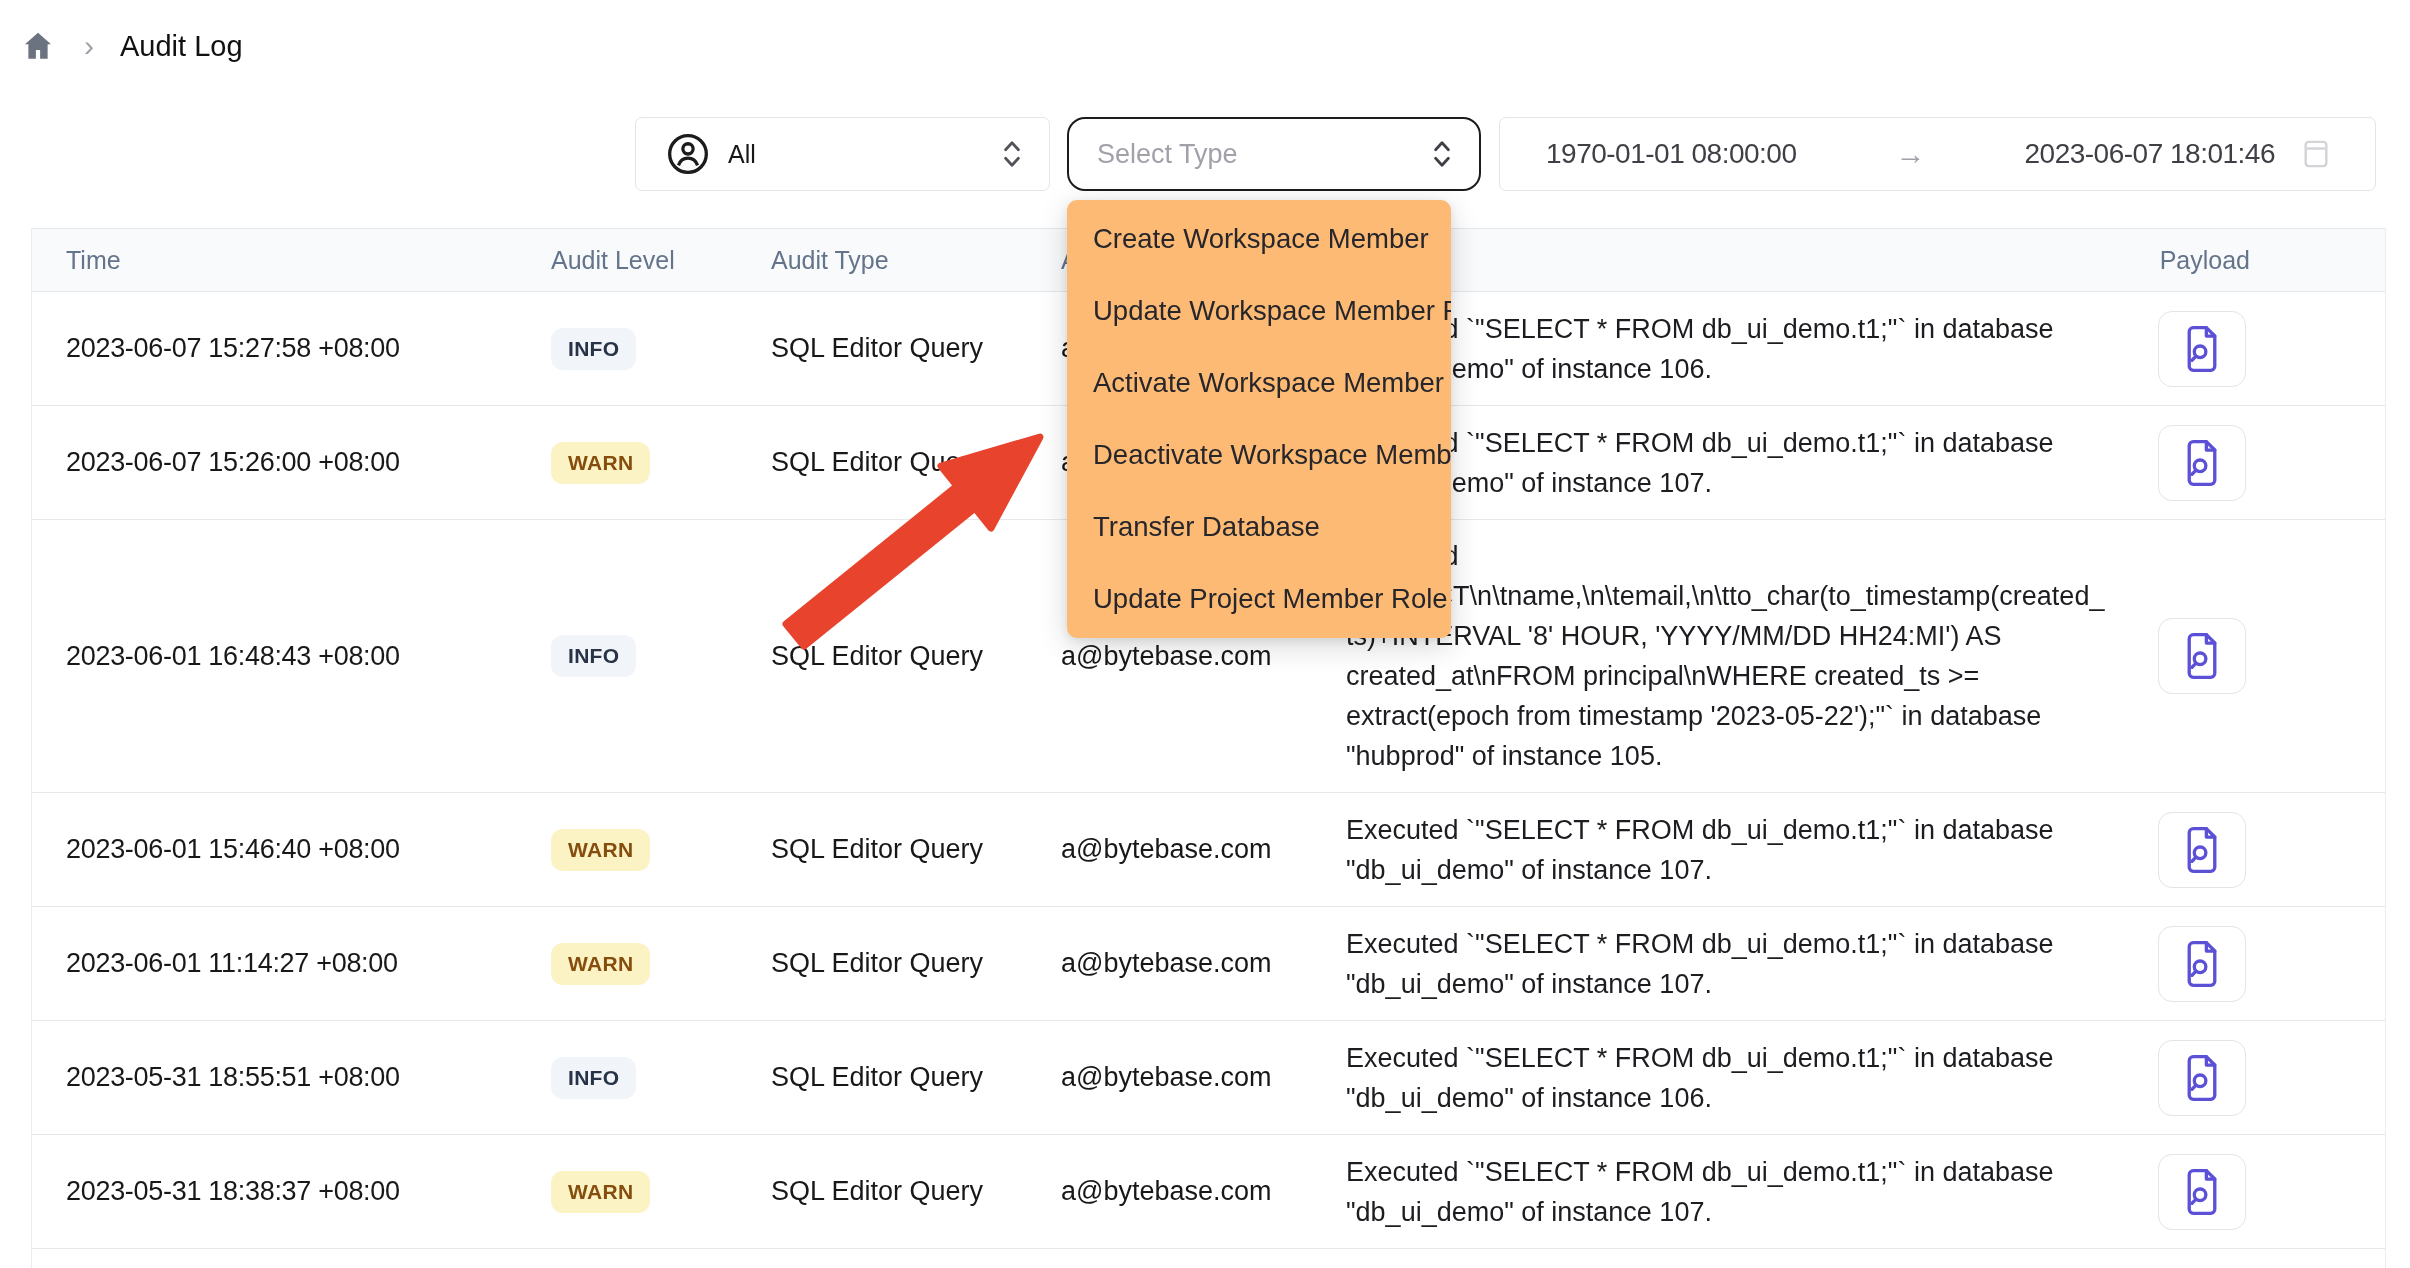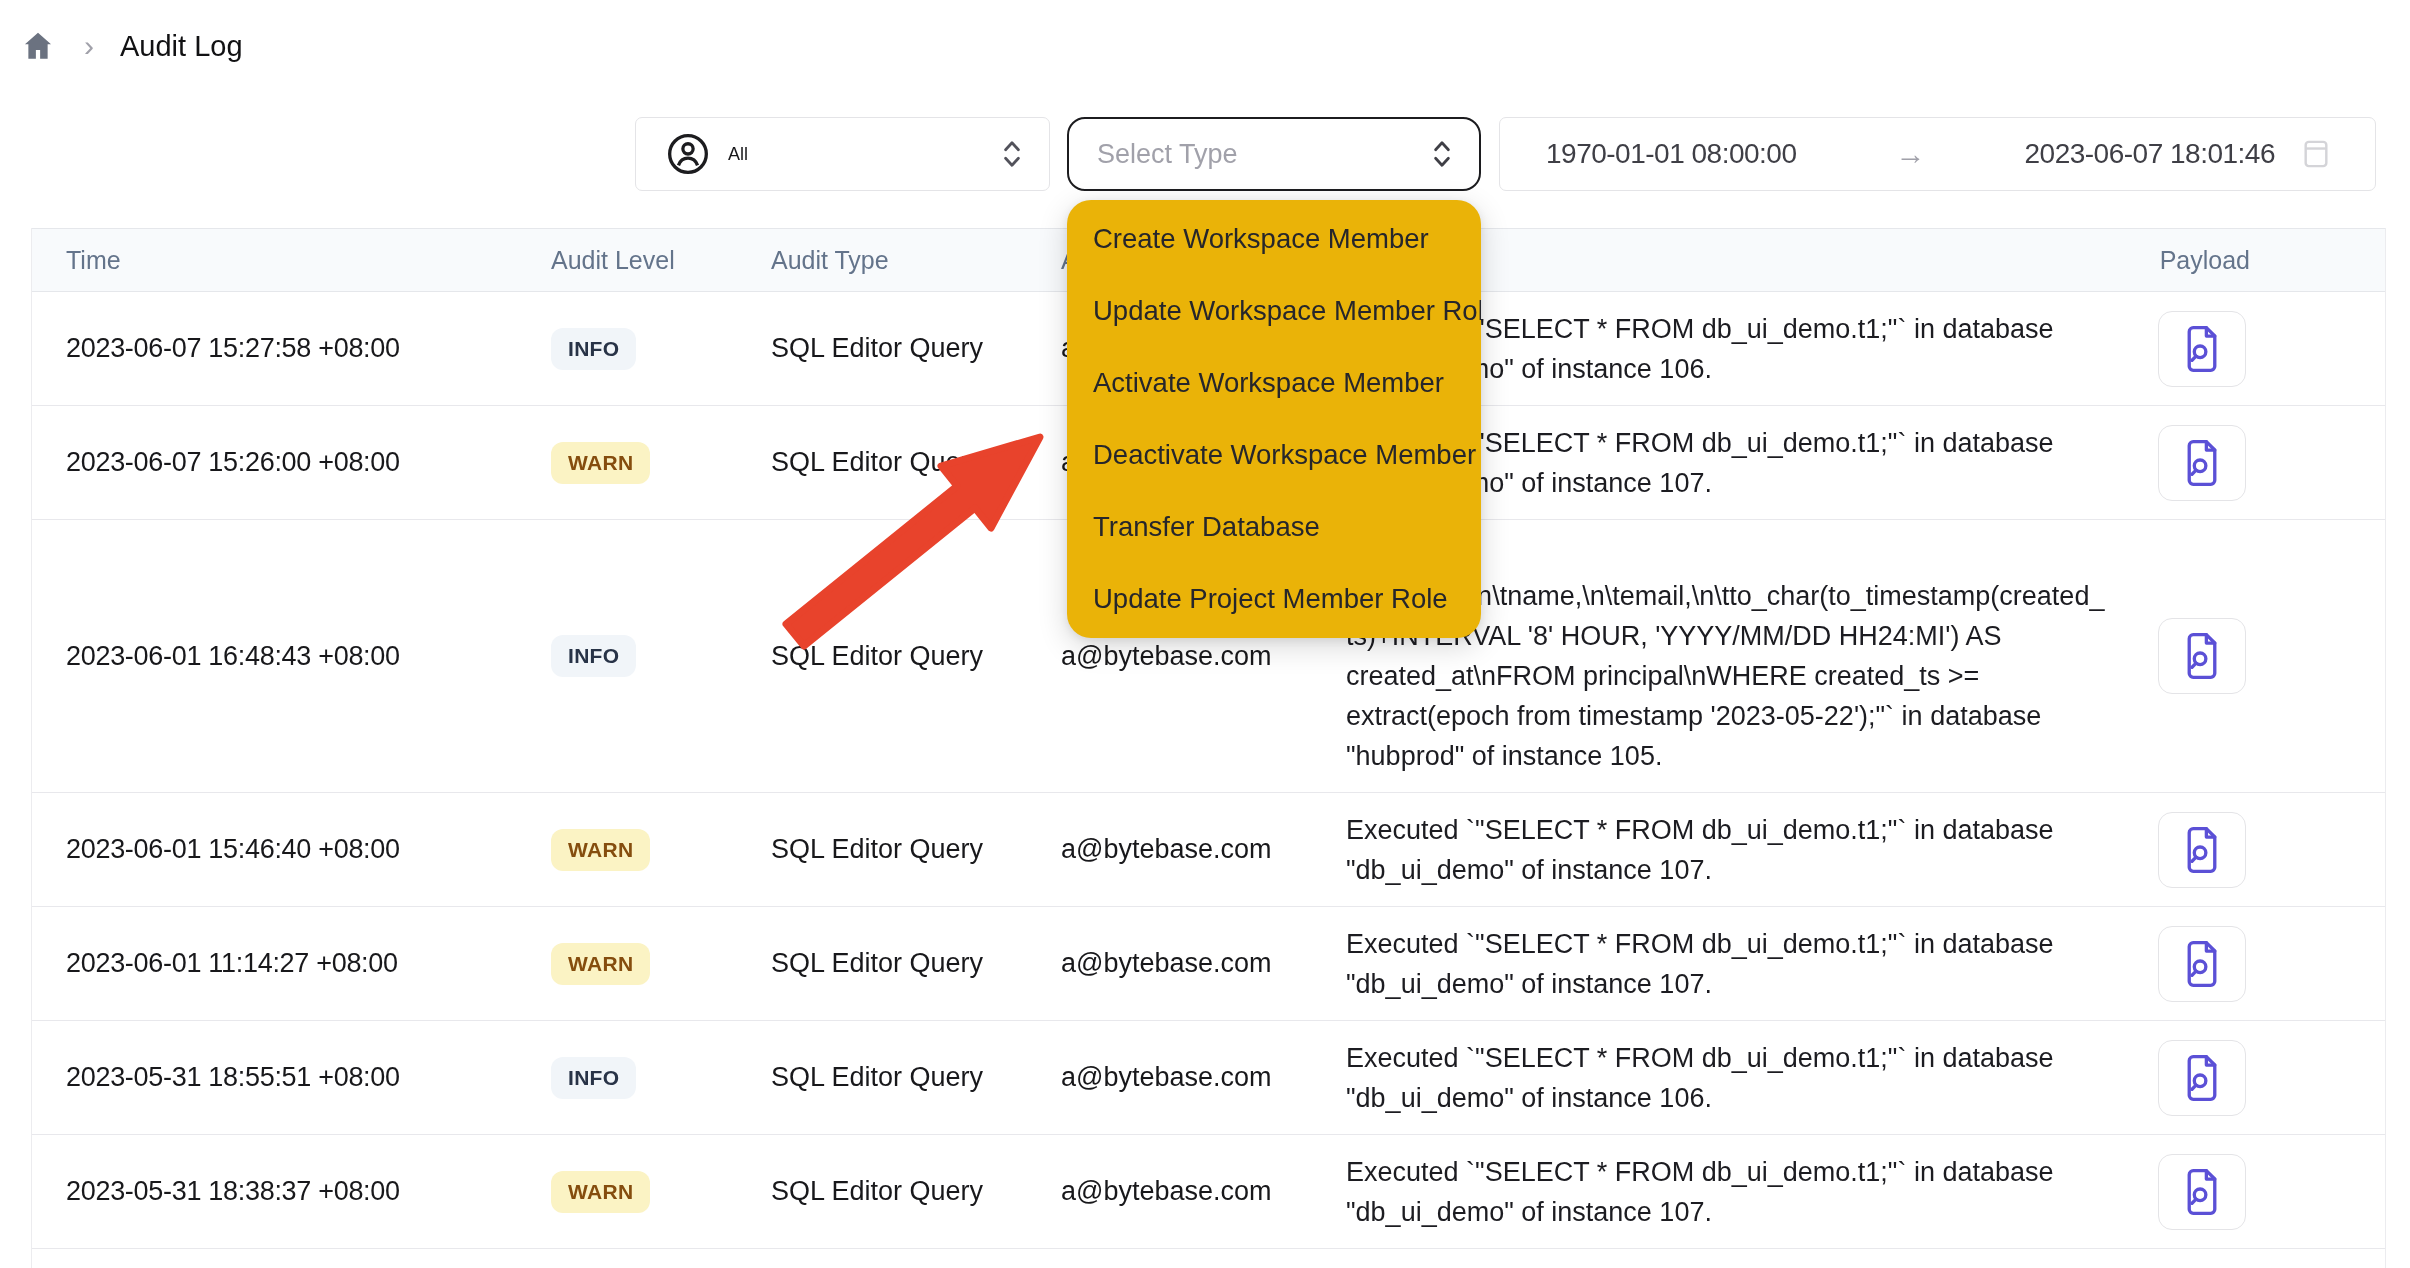--- a/index.html
+++ b/index.html
@@ -10,21 +10,21 @@
   .breadcrumb { position:absolute; left:18px; top:24px; height:44px; display:flex; align-items:center; gap:26px; }
   .breadcrumb .home { width:40px; height:40px; display:flex; align-items:center; justify-content:center; cursor:pointer; }
   .breadcrumb .sep { color:#a1a1aa; font-size:30px; font-weight:400; }
   .breadcrumb .title { font-size:29px; font-weight:500; color:#111113; }
 
   
   .filterbar { position:absolute; left:0; top:117px; width:2410px; height:74px; }
   .sel { position:absolute; top:0; height:74px; background:#fff; border:1px solid #e4e4e7;
     border-radius:7px; display:flex; align-items:center; cursor:pointer; }
   .sel-user { left:635px; width:415px; padding:0 24px 0 30px; }
-  .sel-user .label { font-size:18px; margin-left:18px; color:#18181b; flex:1; }
+  .sel-user .label { font-size:25px; margin-left:18px; color:#18181b; flex:1; }
   .sel-type { left:1067px; width:414px; border:2.5px solid #1c1c1f; border-radius:18px; padding:0 24px 0 28px; }
   .sel-type .label { font-size:27px; color:#a1a1aa; flex:1; }
   .daterange { position:absolute; left:1499px; top:0; width:877px; height:74px; border:1px solid #e4e4e7;
     border-radius:7px; display:flex; align-items:center; padding:0 44px 0 46px; cursor:pointer; }
   .daterange .dt { font-size:28px; color:#3f3f46; letter-spacing:-0.5px; }
   .daterange .arr { color:#a1a1aa; font-size:30px; flex:1; text-align:center; }
   .daterange .cal { margin-left:26px; display:flex; }
 
   
   .table { position:absolute; left:31px; top:228px; width:2355px; height:1040px;
@@ -38,22 +38,22 @@
   .c-time { padding-left:34px; letter-spacing:-0.3px; }
   .badge { display:inline-block; font-size:21px; font-weight:700; padding:9px 17px; border-radius:12px; letter-spacing:0.3px; }
   .badge.info { background:#f1f5f9; color:#283347; }
   .badge.warn { background:#fbf3c4; color:#854d0e; }
   .c-comment { padding:16px 22px 16px 0; line-height:40px; overflow-wrap:anywhere; color:#1c1c21; }
   .c-payload { text-align:right; padding-right:139px; }
   .pl-btn { display:inline-flex; width:88px; height:76px; border:1.5px solid #e4e4e7; border-radius:14px;
     background:#fff; align-items:center; justify-content:center; cursor:pointer; }
 
   
-  .menu { position:absolute; left:1067px; top:200px; width:414px; height:438px; background:#eab308;
-    border-radius:24px; box-shadow:0 8px 30px rgba(0,0,0,.16), 0 2px 8px rgba(0,0,0,.08);
+  .menu { position:absolute; left:1067px; top:200px; width:384px; height:438px; background:#fdba74;
+    border-radius:10px; box-shadow:0 8px 30px rgba(0,0,0,.16), 0 2px 8px rgba(0,0,0,.08);
     padding:3px 0; z-index:10; overflow:hidden; }
   .menu-item { height:72px; display:flex; align-items:center; padding:0 70px 0 26px; font-size:27.5px;
     color:#26262b; white-space:nowrap; overflow:hidden; cursor:pointer; }
 
   
   .arrow-annot { position:absolute; left:760px; top:420px; z-index:20; pointer-events:none; }
 </style>
 </head>
 <body>
 

